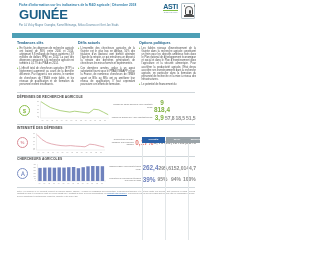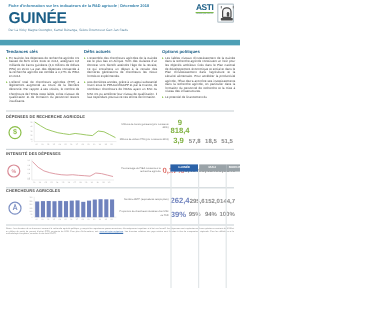--- a/index.html
+++ b/index.html
@@ -3,21 +3,21 @@
 <meta charset="utf-8">
 <style>
   * { box-sizing: border-box; margin:0; padding:0; }
   html,body { width:200px; height:259px; }
   body {
     font-family: "Liberation Sans", sans-serif;
     background:#ffffff;
     color:#3b3b3b;
     overflow:hidden;
   }
-  .page { position:relative; width:200px; height:259px; background:#fff; }
+  .page { position:relative; width:200px; height:259px; background:#fff;padding-left:12px; }
 
   
   .header { position:relative; height:33px; background:#ffffff; padding:3px 6px 0 7px; }
   .kicker { font-size:3.2px; font-weight:bold; color:#2e7da8; letter-spacing:.05px; }
   .kicker .sep { color:#9cb8c6; font-weight:normal; }
   .country { font-size:13px; font-weight:bold; color:#1b5e86; line-height:13px; letter-spacing:-.2px; margin-top:1px; }
   .authors { font-size:2.7px; color:#5a86a0; margin-top:2.5px; letter-spacing:.02px; }
   .logo-wrap { position:absolute; right:5px; top:3px; display:flex; align-items:flex-start; gap:3px; }
   .asti-logo { text-align:center; }
   .asti-word { font-size:7px; font-weight:bold; color:#1b5e86; letter-spacing:-.3px; line-height:7px; }

